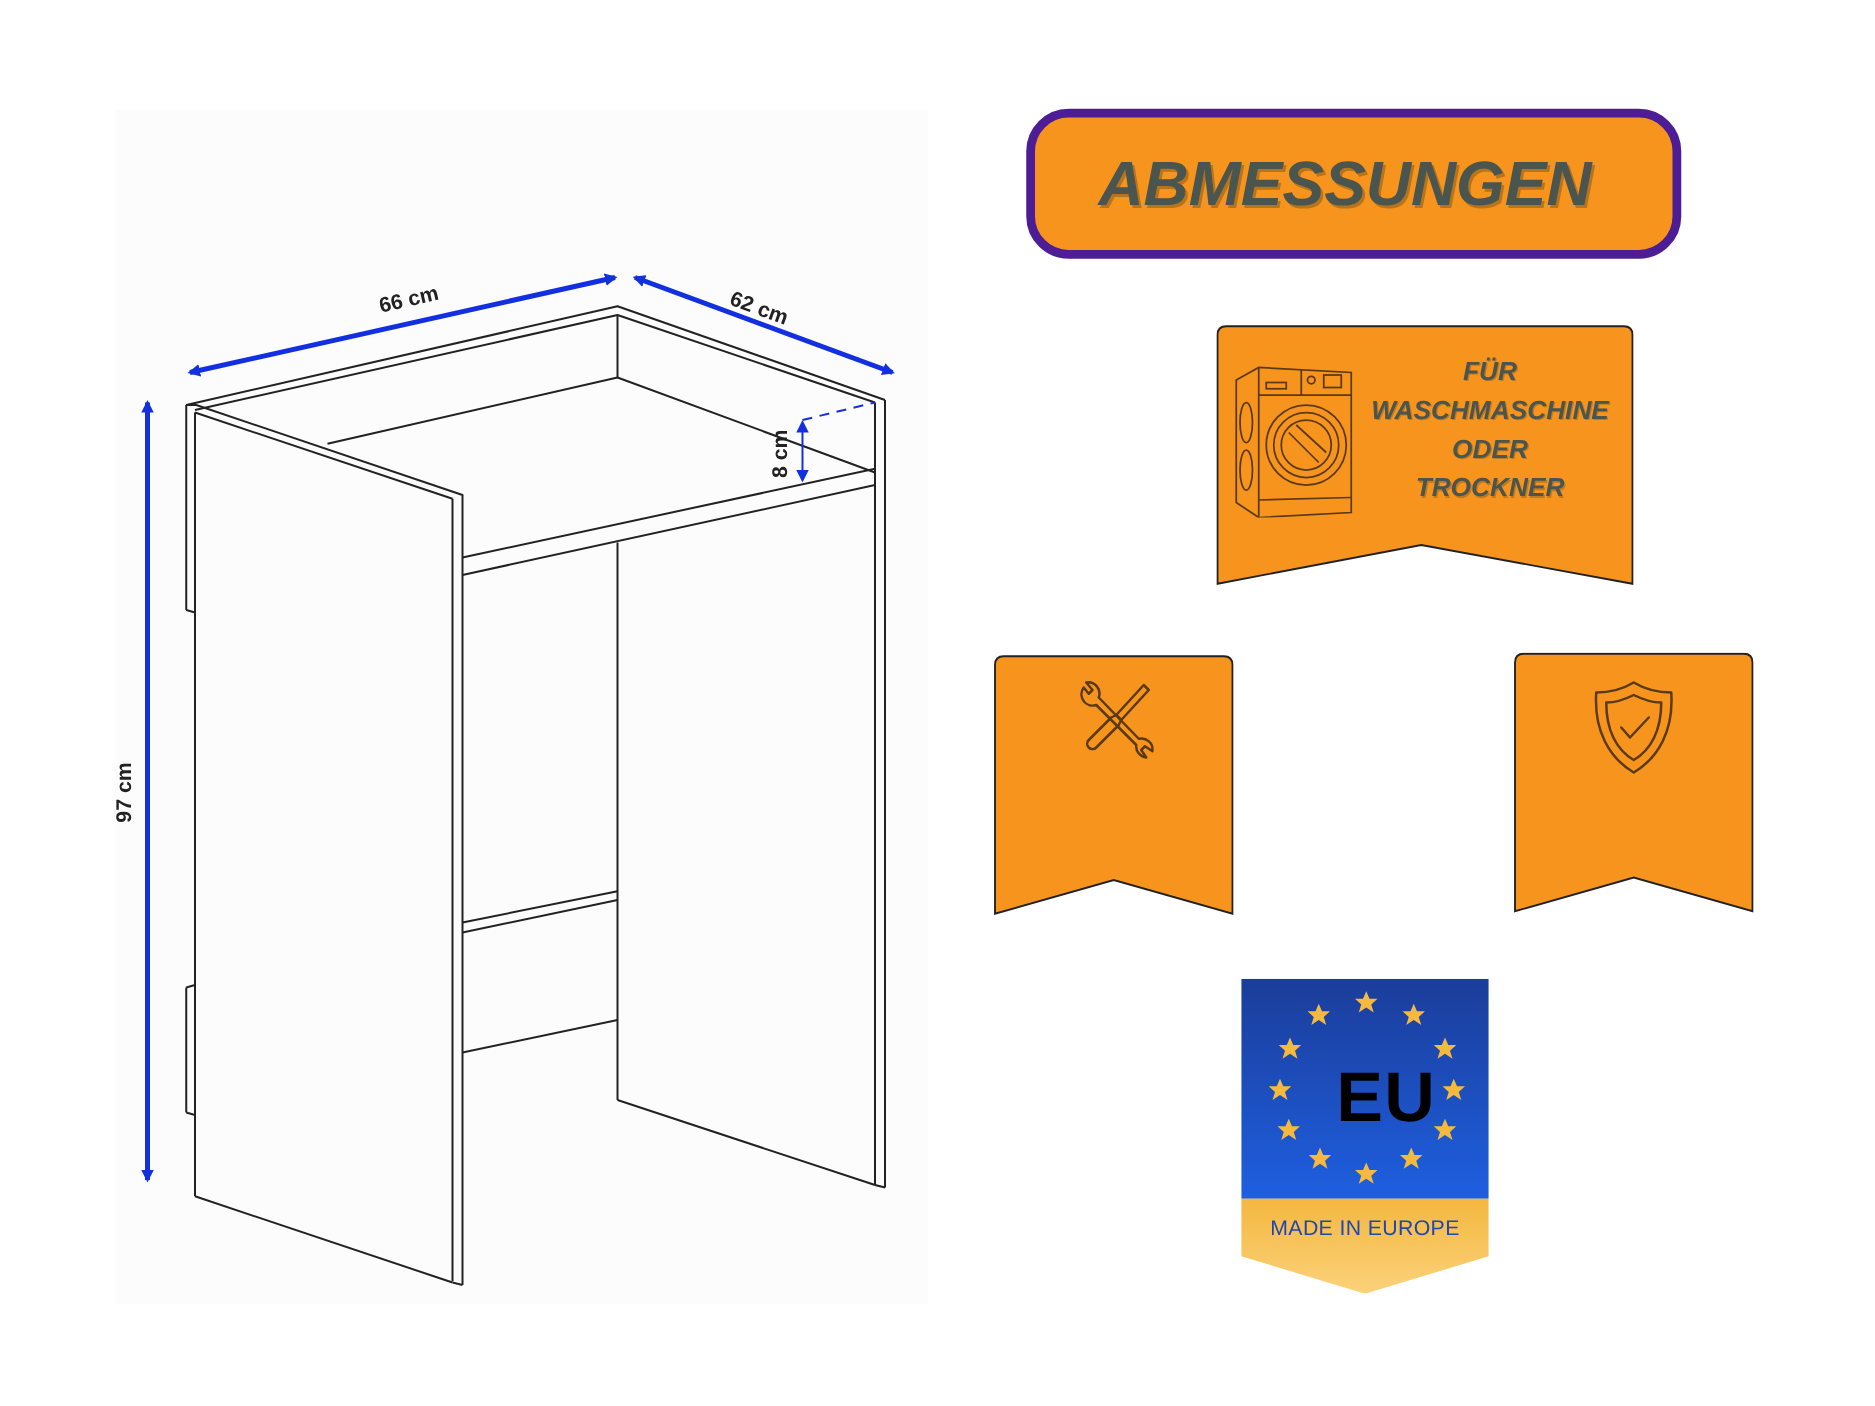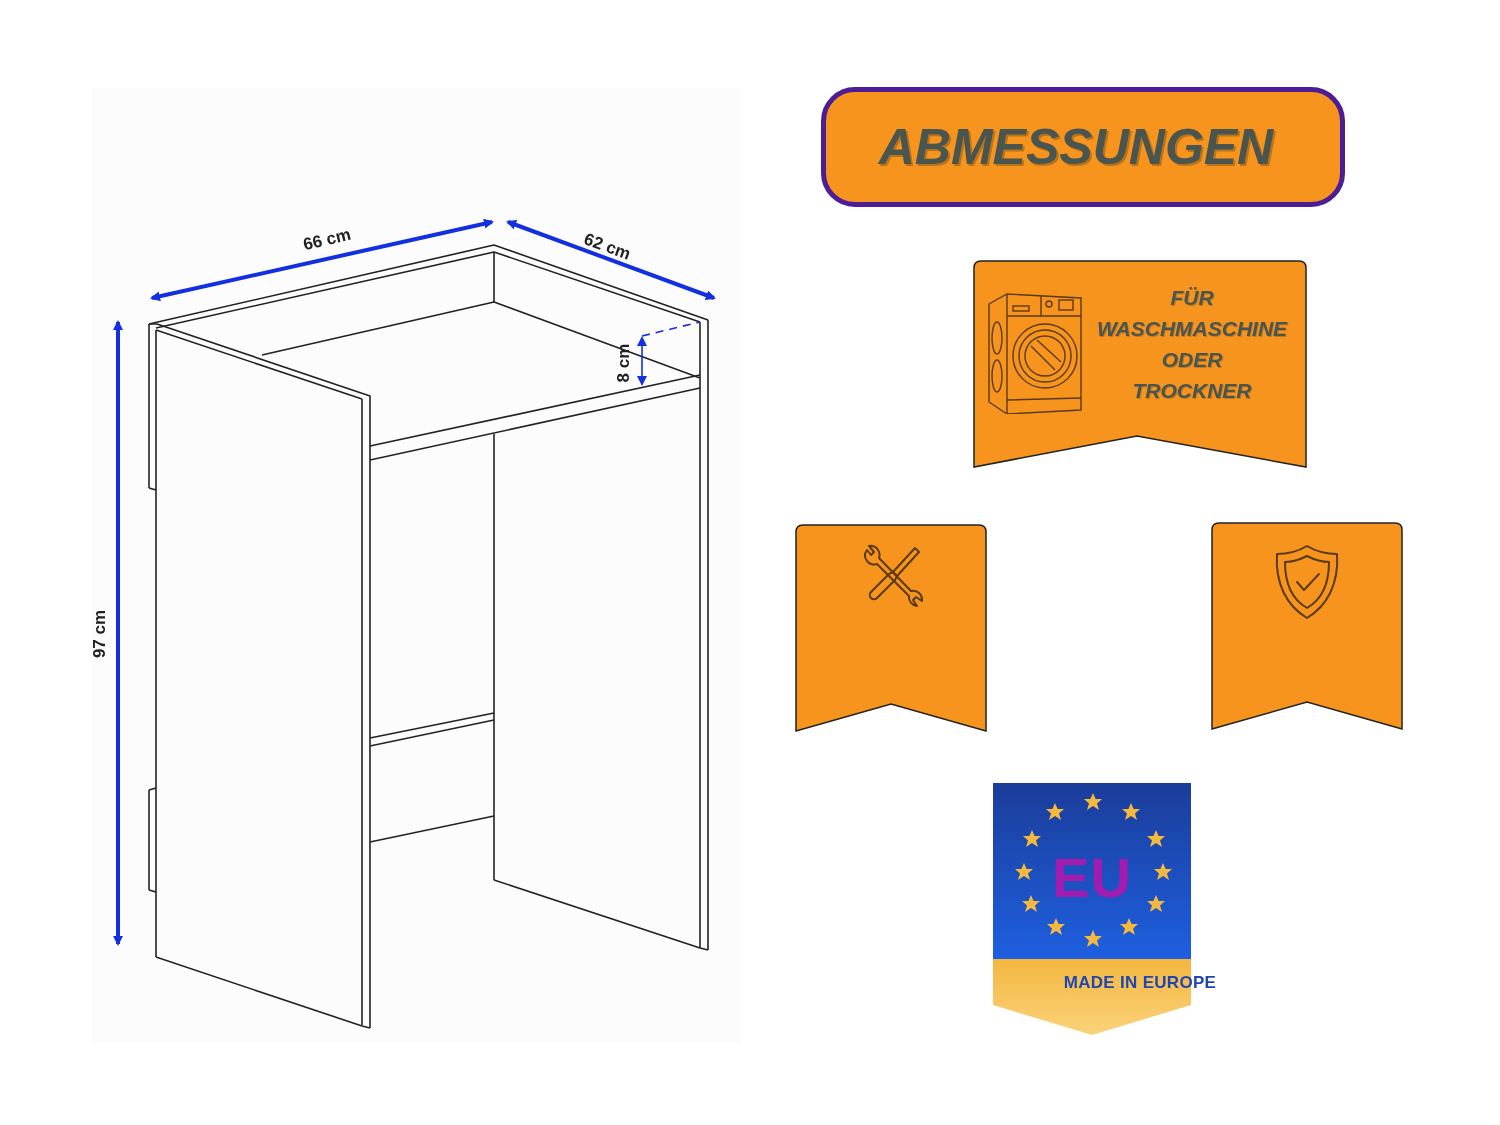--- a/index.html
+++ b/index.html
@@ -14,47 +14,47 @@
   }
   svg.abs { position:absolute; left:0; top:0; }
   .dim-label {
     position:absolute; font-family:"Liberation Sans", sans-serif;
     font-weight:bold; font-size:17px; color:#222; white-space:nowrap;
     transform-origin:center center;
   }
   .title-pill {
     position:absolute; left:821px; top:87px; width:524px; height:120px;
     box-sizing:border-box;
-    background:#f7941d; border:5px solid #4c1d95; border-radius:34px;
+    background:#f7941d; border:7px solid #4c1d95; border-radius:34px;
     display:flex; align-items:center; justify-content:center;
   }
   .title-text {
     font-family:"Liberation Sans", sans-serif; font-weight:bold; font-style:italic;
     font-size:50px; color:#4a5550; letter-spacing:0px;
     text-shadow:2px 2px 0 #b8741a;
     margin-left:-14px;
   }
   .banner { position:absolute; }
   .banner svg.bg { position:absolute; left:0; top:0; }
   .badge-text {
     position:absolute; left:0; width:100%; text-align:center;
     font-family:"Liberation Sans", sans-serif; font-weight:bold; font-style:italic;
     color:#4a5550; text-shadow:1px 1px 0 #c07a1f;
   }
   .badge-text div { line-height:31px; }
   .eu-shield { position:absolute; left:993px; top:783px; width:198px; height:252px; }
   .eu-text {
-    position:absolute; left:0; top:62px; width:100%; text-align:center;
+    position:absolute; left:17px; top:62px; width:100%; text-align:center;
     font-family:"Liberation Sans", sans-serif; font-weight:bold;
-    font-size:56px; color:#a21caf; letter-spacing:1px;
+    font-size:56px; color:#000000; letter-spacing:1px;
   }
   .eu-made {
     position:absolute; left:0; top:190px; width:100%; text-align:center;
-    font-family:"Liberation Sans", sans-serif; font-weight:bold;
-    font-size:17px; color:#1f47b0; letter-spacing:0.3px;margin-left:48px;
+    font-family:"Liberation Sans", sans-serif; font-weight:normal;
+    font-size:17px; color:#1f47b0; letter-spacing:0.3px;
   }
 </style>
 </head>
 <body>
 
 <div class="drawing-area"></div>
 
 <svg class="abs" width="1500" height="1125">
   <defs>
     <marker id="ah" markerWidth="10" markerHeight="10" refX="8" refY="5" orient="auto-start-reverse" markerUnits="userSpaceOnUse" viewBox="0 0 10 10">

